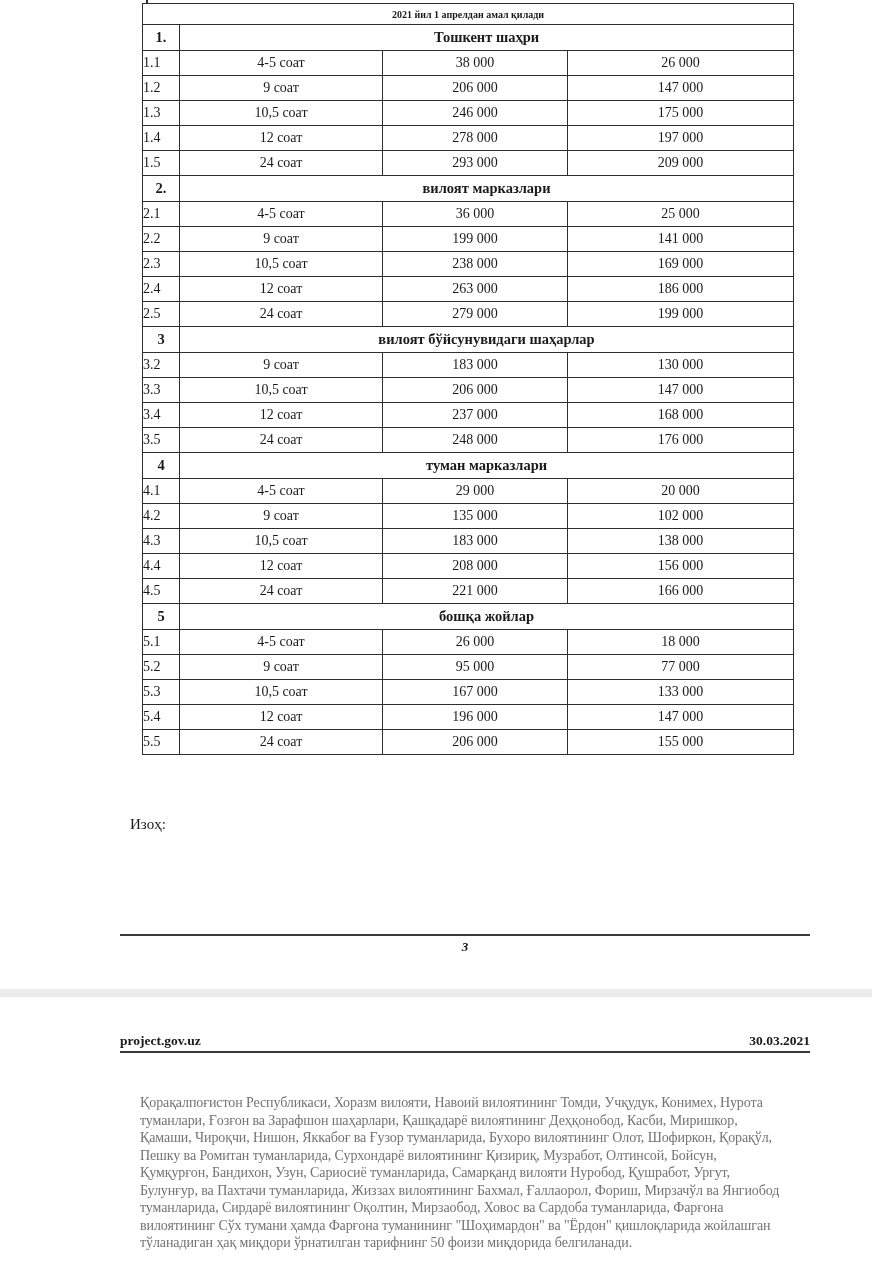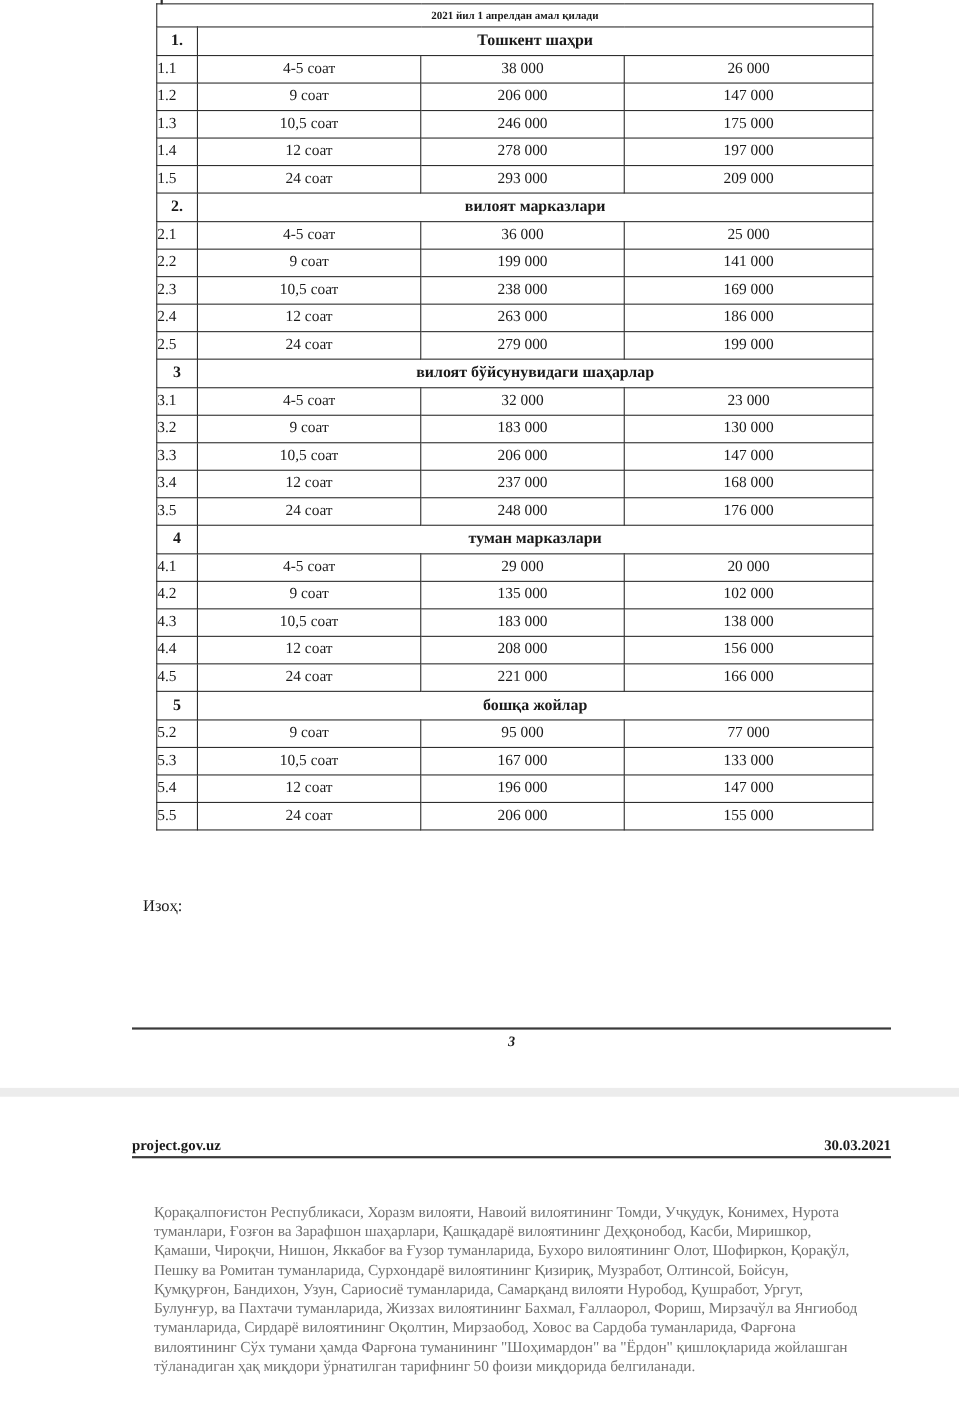--- a/index.html
+++ b/index.html
@@ -127,26 +127,20 @@
     <td class="c2">24 соат</td>
     <td class="c3">279 000</td>
     <td class="c4">199 000</td>
   </tr>
 
   <tr class="srow">
     <td class="c1">3</td>
     <td class="ctitle" colspan="3">вилоят бўйсунувидаги шаҳарлар</td>
   </tr>
   <tr class="drow">
-    <td class="c1">3.1</td>
-    <td class="c2">4-5 соат</td>
-    <td class="c3">32 000</td>
-    <td class="c4">23 000</td>
-  </tr>
-  <tr class="drow">
     <td class="c1">3.2</td>
     <td class="c2">9 соат</td>
     <td class="c3">183 000</td>
     <td class="c4">130 000</td>
   </tr>
   <tr class="drow">
     <td class="c1">3.3</td>
     <td class="c2">10,5 соат</td>
     <td class="c3">206 000</td>
     <td class="c4">147 000</td>
@@ -195,20 +189,26 @@
   <tr class="drow">
     <td class="c1">4.5</td>
     <td class="c2">24 соат</td>
     <td class="c3">221 000</td>
     <td class="c4">166 000</td>
   </tr>
 
   <tr class="srow">
     <td class="c1">5</td>
     <td class="ctitle" colspan="3">бошқа жойлар</td>
+  </tr>
+  <tr class="drow">
+    <td class="c1">5.1</td>
+    <td class="c2">4-5 соат</td>
+    <td class="c3">26 000</td>
+    <td class="c4">18 000</td>
   </tr>
   <tr class="drow">
     <td class="c1">5.2</td>
     <td class="c2">9 соат</td>
     <td class="c3">95 000</td>
     <td class="c4">77 000</td>
   </tr>
   <tr class="drow">
     <td class="c1">5.3</td>
     <td class="c2">10,5 соат</td>

